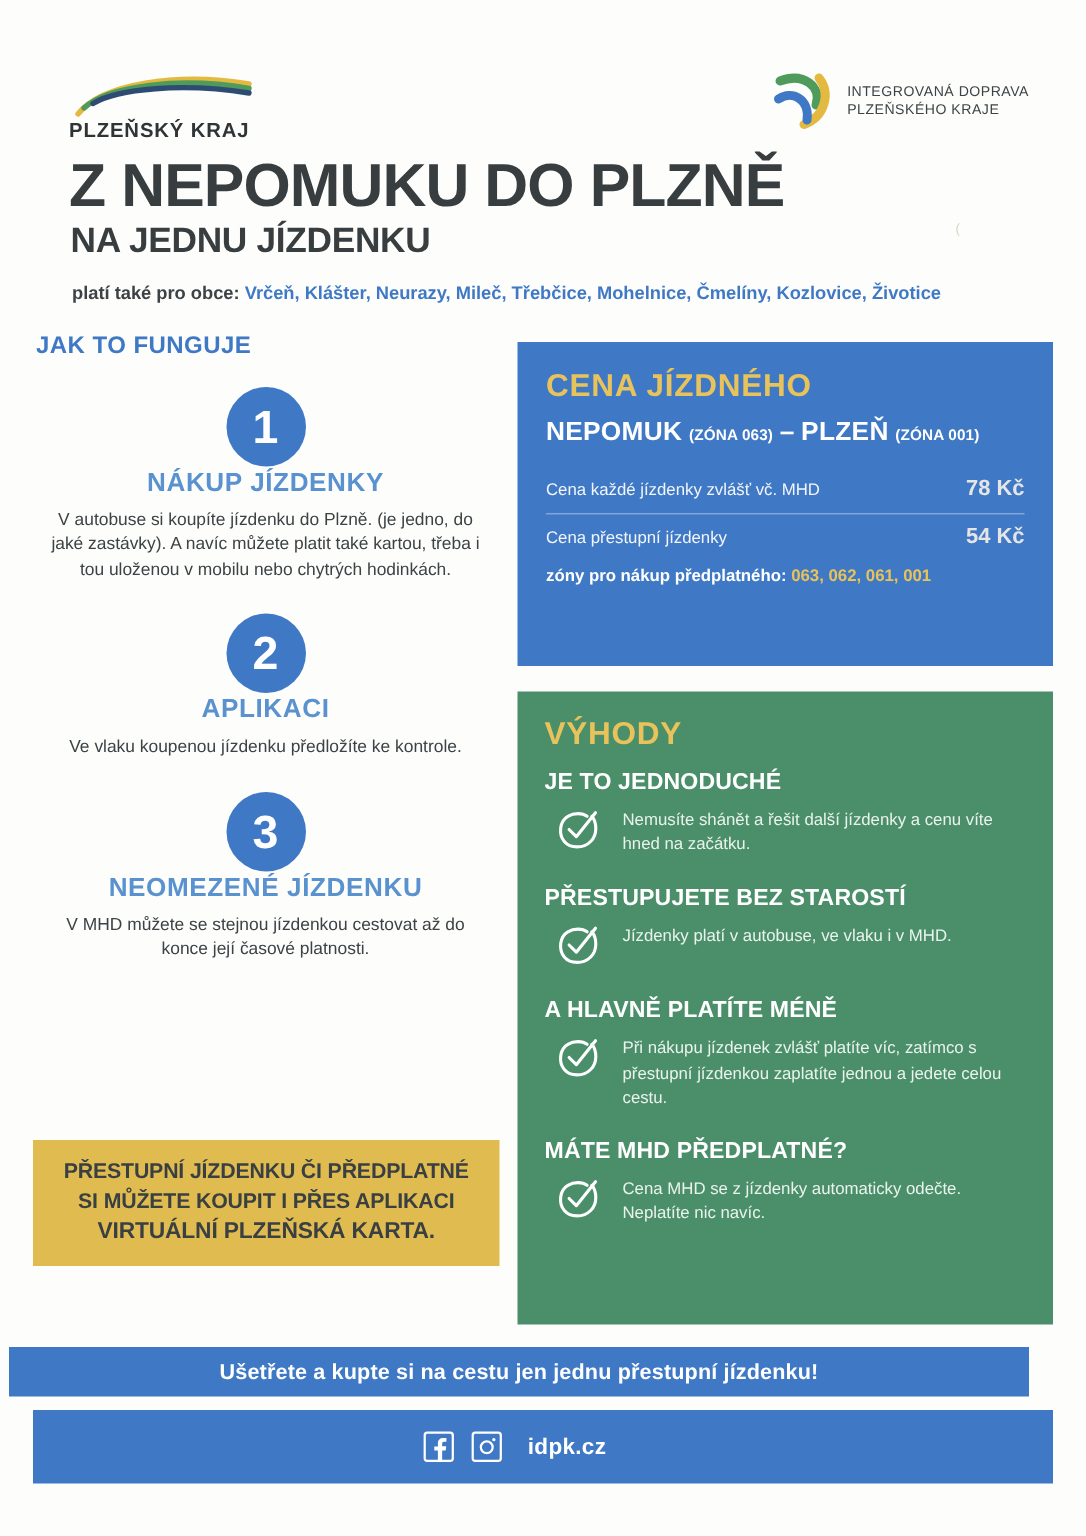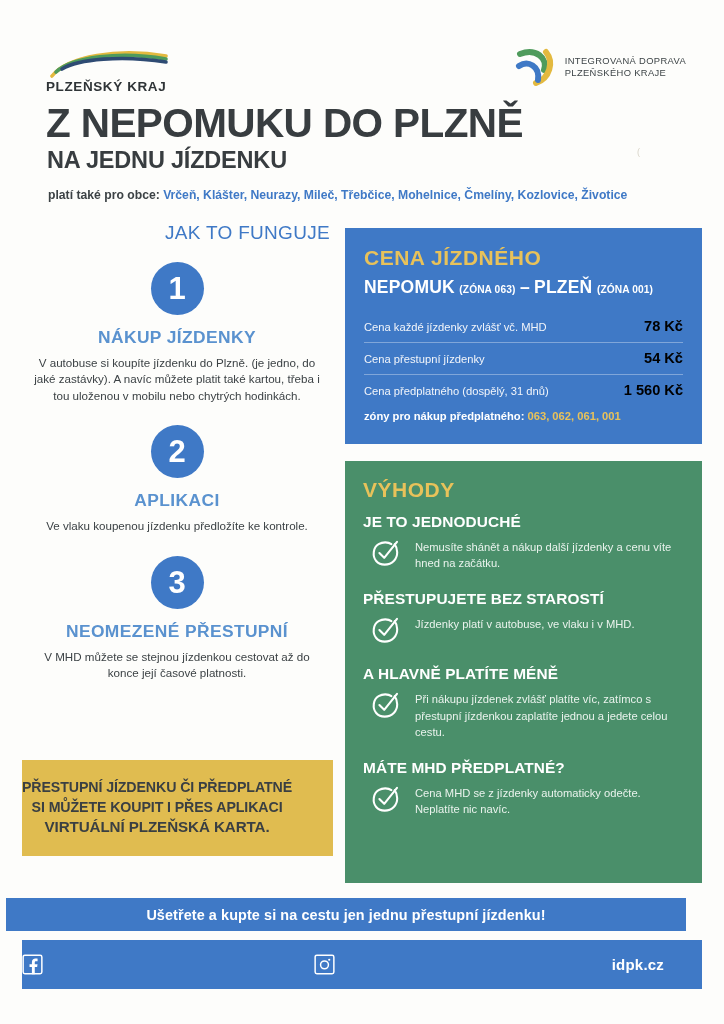--- a/index.html
+++ b/index.html
@@ -98,63 +98,63 @@
     color: #d8d4c8;
   }
 
   
   .left-col {
     position: absolute;
     left: 24px; top: 222px;
     width: 306px;
   }
   .jak-title {
-    text-align: right;
-    font-size: 19px;
-    font-weight: 400;
+    text-align: left;
+    font-size: 16px;
+    font-weight: 700;
     color: #3f79c6;
     letter-spacing: 0.3px;
     margin-bottom: 18px;
   }
   .step { text-align: center; }
   .step + .step { margin-top: 21px; }
   .badge {
     width: 53px; height: 53px;
     border-radius: 50%;
     background: #3f79c6;
     color: #ffffff;
     font-size: 31px;
     font-weight: 800;
     line-height: 53px;
     margin: 0 auto;
   }
   .step-title {
-    margin-top: 12px;
     font-size: 17.4px;
     font-weight: 700;
     color: #5a92cf;
     letter-spacing: 0.4px;
   }
   .step-body {
     margin-top: 7px;
     font-size: 11.6px;
     color: #3c4245;
     line-height: 1.42;
     padding: 0 4px;
   }
 
   
   .yellow-box {
     position: absolute;
     left: 22px; top: 760px;
     width: 311px;
-    height: 96px;
+    height: 84px;
     background: #e0bc50;
     display: flex;
     align-items: center;
+    justify-content: center;
   }
   .yellow-box .yb-inner {
     text-align: center;
     color: #3a3f42;
     line-height: 1.38;
   }
   .yb-l1, .yb-l2 {
     font-size: 14.2px;
     font-weight: 700;
     letter-spacing: -0.1px;
@@ -209,21 +209,21 @@
     border-bottom: 1px solid rgba(255,255,255,0.34);
   }
   .price-row:last-of-type { border-bottom: none; }
   .pr-label {
     font-size: 11.2px;
     color: #f2f5fa;
     font-weight: 400;
   }
   .pr-value {
     font-size: 14.6px;
-    color: #000000;
+    color: #e5e5e5;
     font-weight: 600;
     white-space: nowrap;
   }
   .zones-line {
     margin-top: 4px;
     font-size: 11.2px;
     font-weight: 700;
     color: #ffffff;
   }
   .zones-line .znums { color: #e8c25a; font-weight: 700; }
@@ -289,21 +289,21 @@
     letter-spacing: 0.1px;
   }
   .footer-bar {
     position: absolute;
     left: 22px; top: 940px;
     width: 680px;
     height: 49px;
     background: #3f79c6;
     display: flex;
     align-items: center;
-    justify-content: space-between;
+    justify-content: center;
     gap: 11px;
     padding-right: 38px;
     box-sizing: border-box;
   }
   .social-icon {
     width: 21px; height: 21px;
     display: block;
   }
   .footer-url {
     font-size: 15px;
@@ -362,21 +362,21 @@
     </div>
 
     <div class="step">
       <div class="badge">2</div>
       <div class="step-title">APLIKACI</div>
       <div class="step-body">Ve vlaku koupenou jízdenku předložíte ke kontrole.</div>
     </div>
 
     <div class="step">
       <div class="badge">3</div>
-      <div class="step-title">NEOMEZENÉ PŘESTUPNÍ</div>
+      <div class="step-title">NEOMEZENÉ JÍZDENKU</div>
       <div class="step-body">V MHD můžete se stejnou jízdenkou cestovat až do konce její časové platnosti.</div>
     </div>
   </div>
 
   <div class="yellow-box">
     <div class="yb-inner">
       <div class="yb-l1">PŘESTUPNÍ JÍZDENKU ČI PŘEDPLATNÉ</div>
       <div class="yb-l2">SI MŮŽETE KOUPIT I PŘES APLIKACI</div>
       <div class="yb-l3">VIRTUÁLNÍ PLZEŇSKÁ KARTA.</div>
     </div>
@@ -394,44 +394,40 @@
     </div>
 
     <div class="price-rows">
       <div class="price-row">
         <span class="pr-label">Cena každé jízdenky zvlášť vč. MHD</span>
         <span class="pr-value">78 Kč</span>
       </div>
       <div class="price-row">
         <span class="pr-label">Cena přestupní jízdenky</span>
         <span class="pr-value">54 Kč</span>
-      </div>
-      <div class="price-row">
-        <span class="pr-label">Cena předplatného (dospělý, 31 dnů)</span>
-        <span class="pr-value">1 560 Kč</span>
       </div>
     </div>
 
     <div class="zones-line">
       <span>zóny pro nákup předplatného:</span>
       <span class="znums">063, 062, 061, 001</span>
     </div>
   </div>
 
   <div class="adv-panel">
     <div class="adv-title">VÝHODY</div>
 
     <div class="adv-item">
       <div class="adv-head">JE TO JEDNODUCHÉ</div>
       <div class="adv-row">
         <svg class="check-icon" viewBox="0 0 40 40">
           <path d="M32 9 C 36 14, 37 24, 31 30 C 25 36, 14 36, 9 30 C 4 24, 5 13, 12 9 C 17 6, 24 6, 28 9" stroke="#ffffff" stroke-width="2.6" fill="none" stroke-linecap="round"></path>
           <path d="M13 20 L 19 26 L 35 6" stroke="#ffffff" stroke-width="2.6" fill="none" stroke-linecap="round" stroke-linejoin="round"></path>
         </svg>
-        <div class="adv-text">Nemusíte shánět a nákup další jízdenky a cenu víte hned na začátku.</div>
+        <div class="adv-text">Nemusíte shánět a řešit další jízdenky a cenu víte hned na začátku.</div>
       </div>
     </div>
 
     <div class="adv-item">
       <div class="adv-head">PŘESTUPUJETE BEZ STAROSTÍ</div>
       <div class="adv-row">
         <svg class="check-icon" viewBox="0 0 40 40">
           <path d="M32 9 C 36 14, 37 24, 31 30 C 25 36, 14 36, 9 30 C 4 24, 5 13, 12 9 C 17 6, 24 6, 28 9" stroke="#ffffff" stroke-width="2.6" fill="none" stroke-linecap="round"></path>
           <path d="M13 20 L 19 26 L 35 6" stroke="#ffffff" stroke-width="2.6" fill="none" stroke-linecap="round" stroke-linejoin="round"></path>
         </svg>

